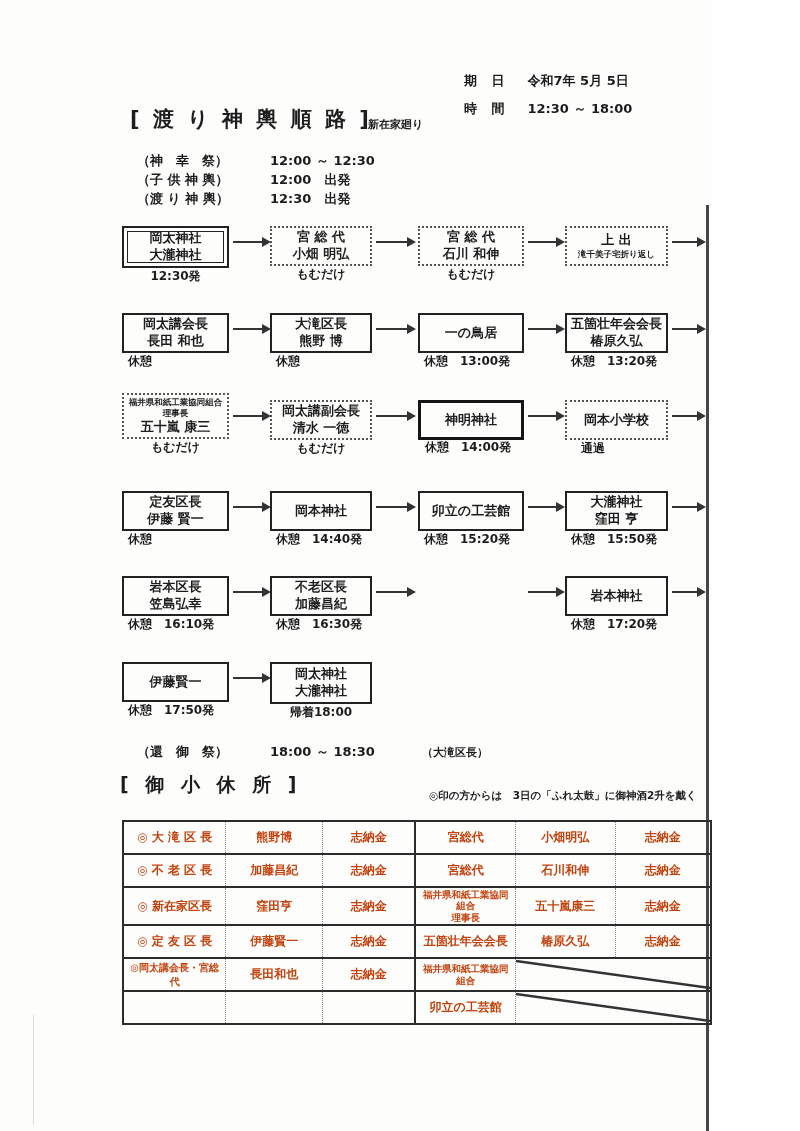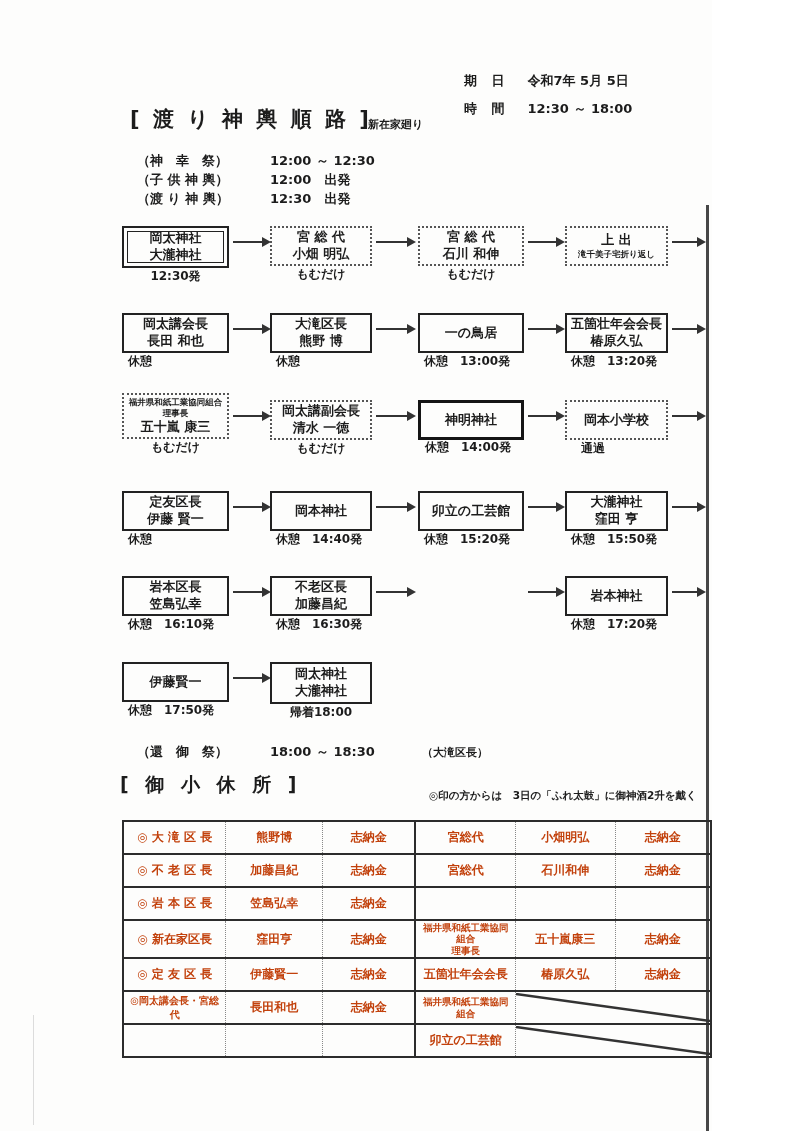--- a/index.html
+++ b/index.html
@@ -266,28 +266,20 @@
       </tr>
       <tr>
         <td>◎ 不 老 区 長</td>
         <td>加藤昌紀</td>
         <td>志納金</td>
         <td class="mid">宮総代</td>
         <td>石川和伸</td>
         <td>志納金</td>
       </tr>
       <tr>
-        <td>◎ 岩 本 区 長</td>
-        <td>笠島弘幸</td>
-        <td>志納金</td>
-        <td class="mid"></td>
-        <td></td>
-        <td></td>
-      </tr>
-      <tr>
         <td>◎ 新在家区長</td>
         <td>窪田亨</td>
         <td>志納金</td>
         <td class="mid cell-sm">福井県和紙工業協同組合
 理事長</td>
         <td>五十嵐康三</td>
         <td>志納金</td>
       </tr>
       <tr>
         <td>◎ 定 友 区 長</td>

